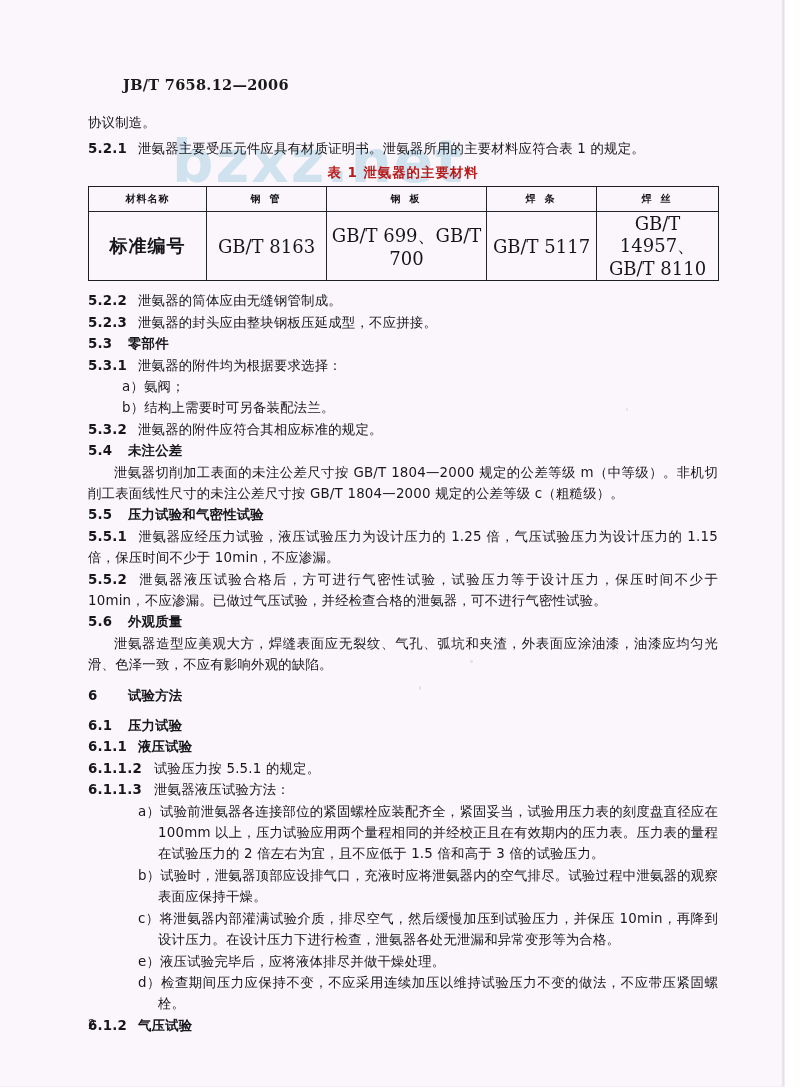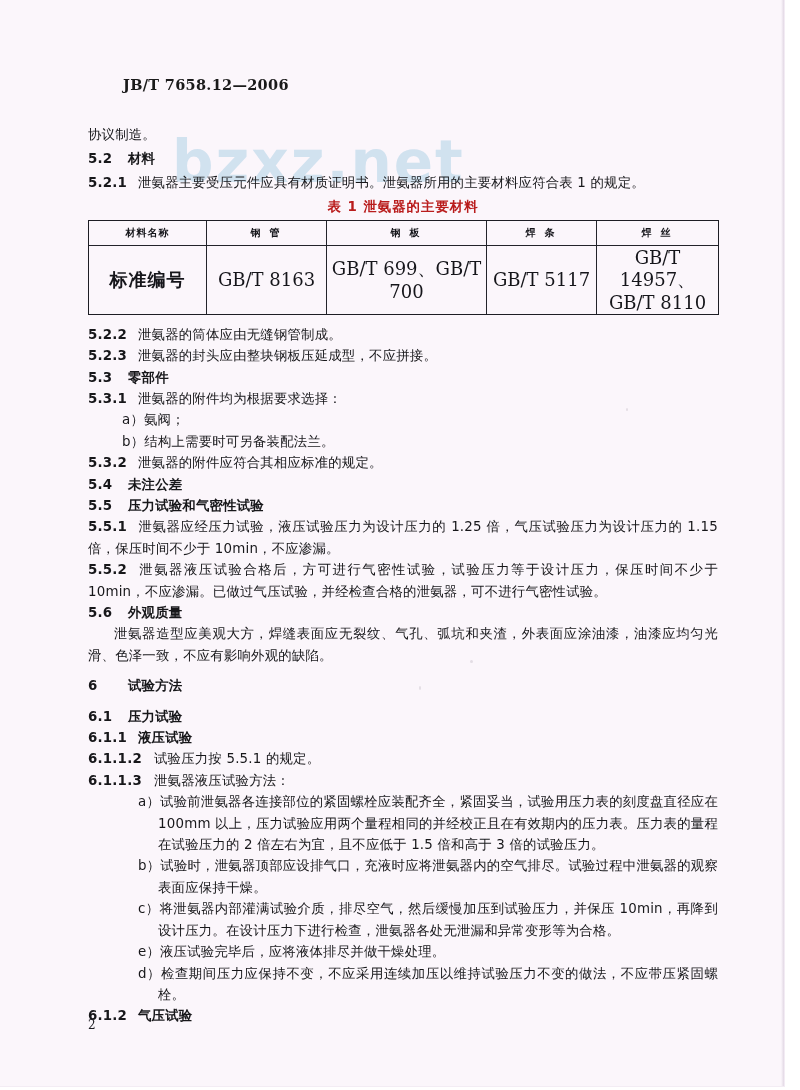--- a/index.html
+++ b/index.html
@@ -67,21 +67,20 @@
     color: #1a1a1a;
     font-family: "DejaVu Serif", "Liberation Serif", serif;
     margin-left: 35px;
   }
 
   .body-col {
     position: absolute;
     left: 88px;
     top: 112px;
     width: 630px;
-    margin-top: 12px;
   }
 
   
   .p {
     font-size: 13.4px;
     line-height: 21.4px;
     color: #17171a;
     font-family: "DejaVu Sans", "Liberation Sans", sans-serif;
     margin: 0;
     letter-spacing: .2px;
@@ -197,21 +196,20 @@
 
 <div id="content">
 
   <div class="doc-header">JB/T 7658.12—2006</div>
 
   <div class="body-col">
 
     <p class="p">协议制造。</p>
     <div class="gap-sm"></div>
 
-    <p class="p head"><span class="lbl">5.2</span><span>材料</span></p>
     <div class="gap-sm"></div>
 
     <p class="p"><span class="lbl w5">5.2.1</span><span>泄氨器主要受压元件应具有材质证明书。泄氨器所用的主要材料应符合表 1 的规定。</span></p>
 
     <div class="gap-sm"></div>
     <p class="table-caption">表 1   泄氨器的主要材料</p>
 
     <table class="mat">
       <colgroup>
         <col class="col-a">
@@ -248,20 +246,21 @@
 
     <p class="p"><span class="lbl w5">5.3.1</span><span>泄氨器的附件均为根据要求选择：</span></p>
 
     <p class="p hang-a">a）氨阀；</p>
     <p class="p hang-a">b）结构上需要时可另备装配法兰。</p>
 
     <p class="p"><span class="lbl w5">5.3.2</span><span>泄氨器的附件应符合其相应标准的规定。</span></p>
 
     <p class="p head"><span class="lbl">5.4</span><span>未注公差</span></p>
 
+    <p class="p indent-1">泄氨器切削加工表面的未注公差尺寸按 GB/T 1804—2000 规定的公差等级 m（中等级）。非机切削工表面线性尺寸的未注公差尺寸按 GB/T 1804—2000 规定的公差等级 c（粗糙级）。</p>
 
     <p class="p head"><span class="lbl">5.5</span><span>压力试验和气密性试验</span></p>
 
     <p class="p"><span class="lbl w5">5.5.1</span><span>泄氨器应经压力试验，液压试验压力为设计压力的 1.25 倍，气压试验压力为设计压力的 1.15 倍，保压时间不少于 10min，不应渗漏。</span></p>
 
     <p class="p"><span class="lbl w5">5.5.2</span><span>泄氨器液压试验合格后，方可进行气密性试验，试验压力等于设计压力，保压时间不少于 10min，不应渗漏。已做过气压试验，并经检查合格的泄氨器，可不进行气密性试验。</span></p>
 
     <p class="p head"><span class="lbl">5.6</span><span>外观质量</span></p>
 
     <p class="p indent-1">泄氨器造型应美观大方，焊缝表面应无裂纹、气孔、弧坑和夹渣，外表面应涂油漆，油漆应均匀光滑、色泽一致，不应有影响外观的缺陷。</p>

